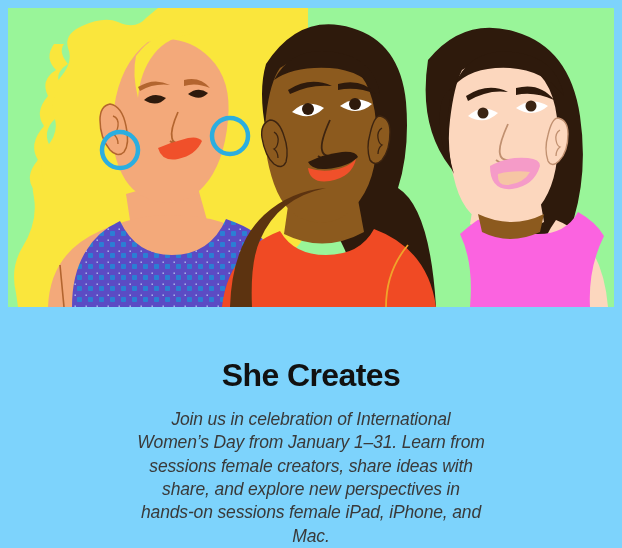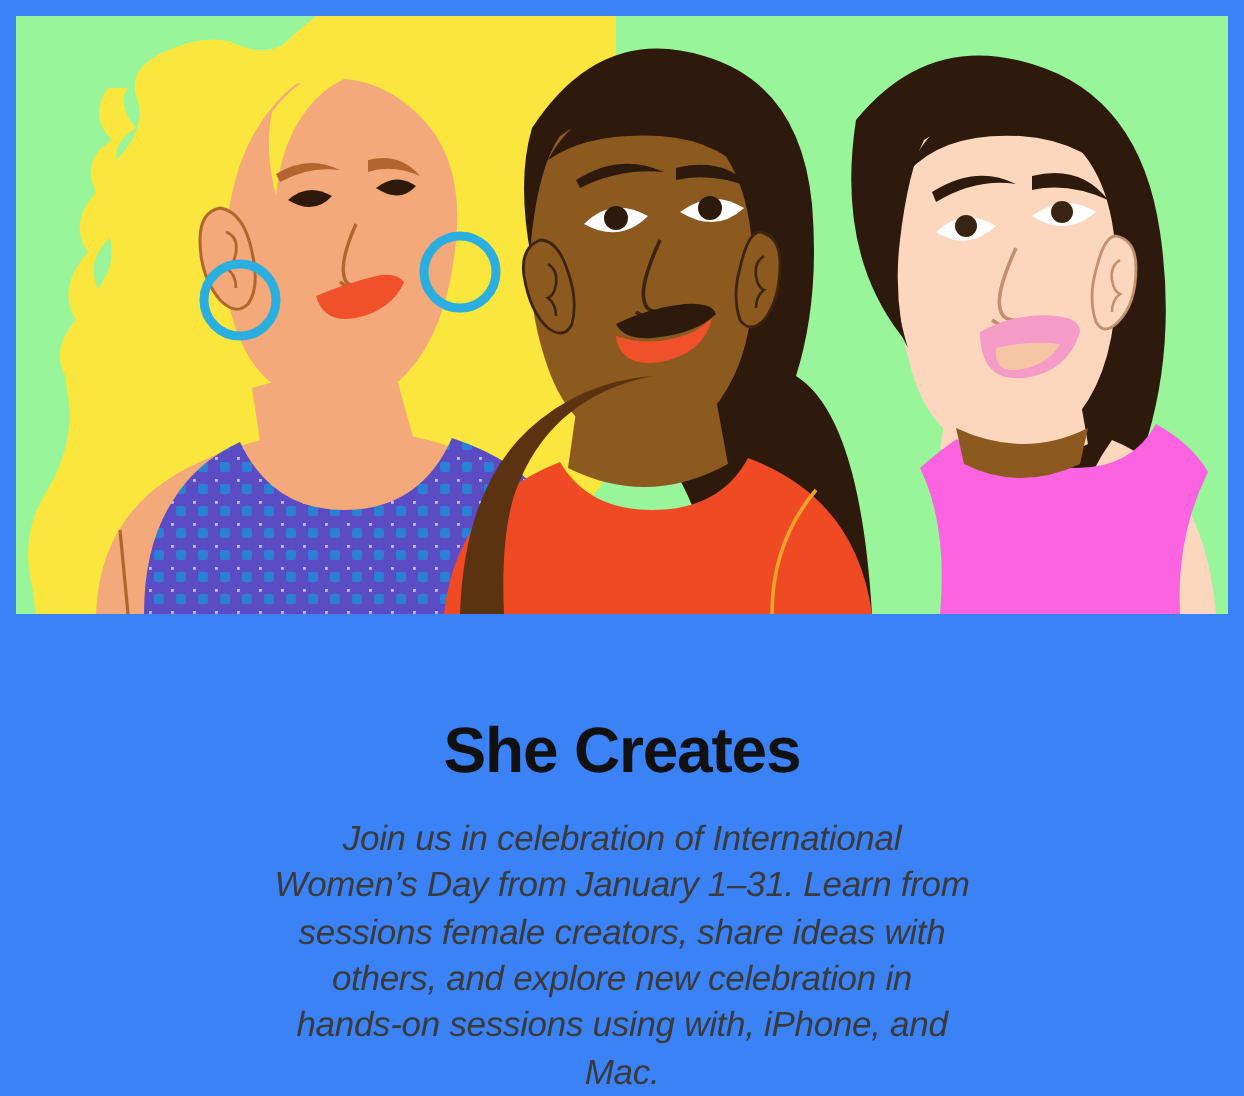--- a/index.html
+++ b/index.html
@@ -12,21 +12,21 @@
     height: 548px;
     font-family: "Liberation Sans", sans-serif;
     -webkit-font-smoothing: antialiased;
     overflow: hidden;
   }
 
   .page {
     position: relative;
     width: 622px;
     height: 548px;
-    background: #3b82f6;
+    background: #7dd3fc;
   }
 
   
   .hero {
     position: absolute;
     left: 8px;
     top: 8px;
     width: 606px;
     height: 299px;
     overflow: hidden;
@@ -213,19 +213,19 @@
       </g>
     </svg>
   </div>
 
   <div class="content">
     <h1 class="title">She Creates</h1>
     <p class="body-copy">
       <span class="ln">Join us in celebration of International</span>
       <span class="ln">Women’s Day from January 1–31. Learn from</span>
       <span class="ln">sessions female creators, share ideas with</span>
-      <span class="ln">others, and explore new celebration in</span>
-      <span class="ln">hands-on sessions using with, iPhone, and</span>
+      <span class="ln">share, and explore new perspectives in</span>
+      <span class="ln">hands-on sessions female iPad, iPhone, and</span>
       <span class="ln">Mac.</span>
     </p>
   </div>
 
 </div>
 
 </body></html>

